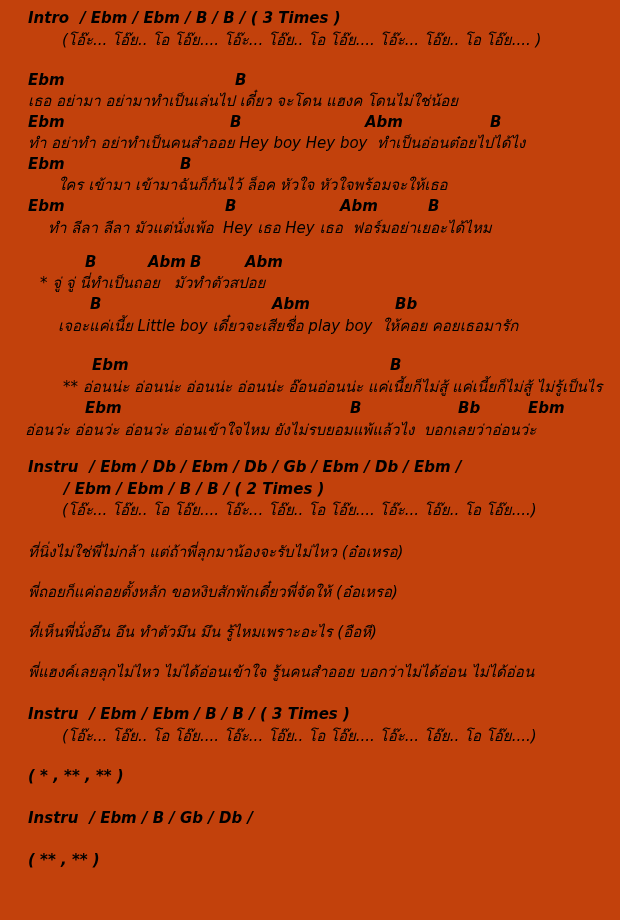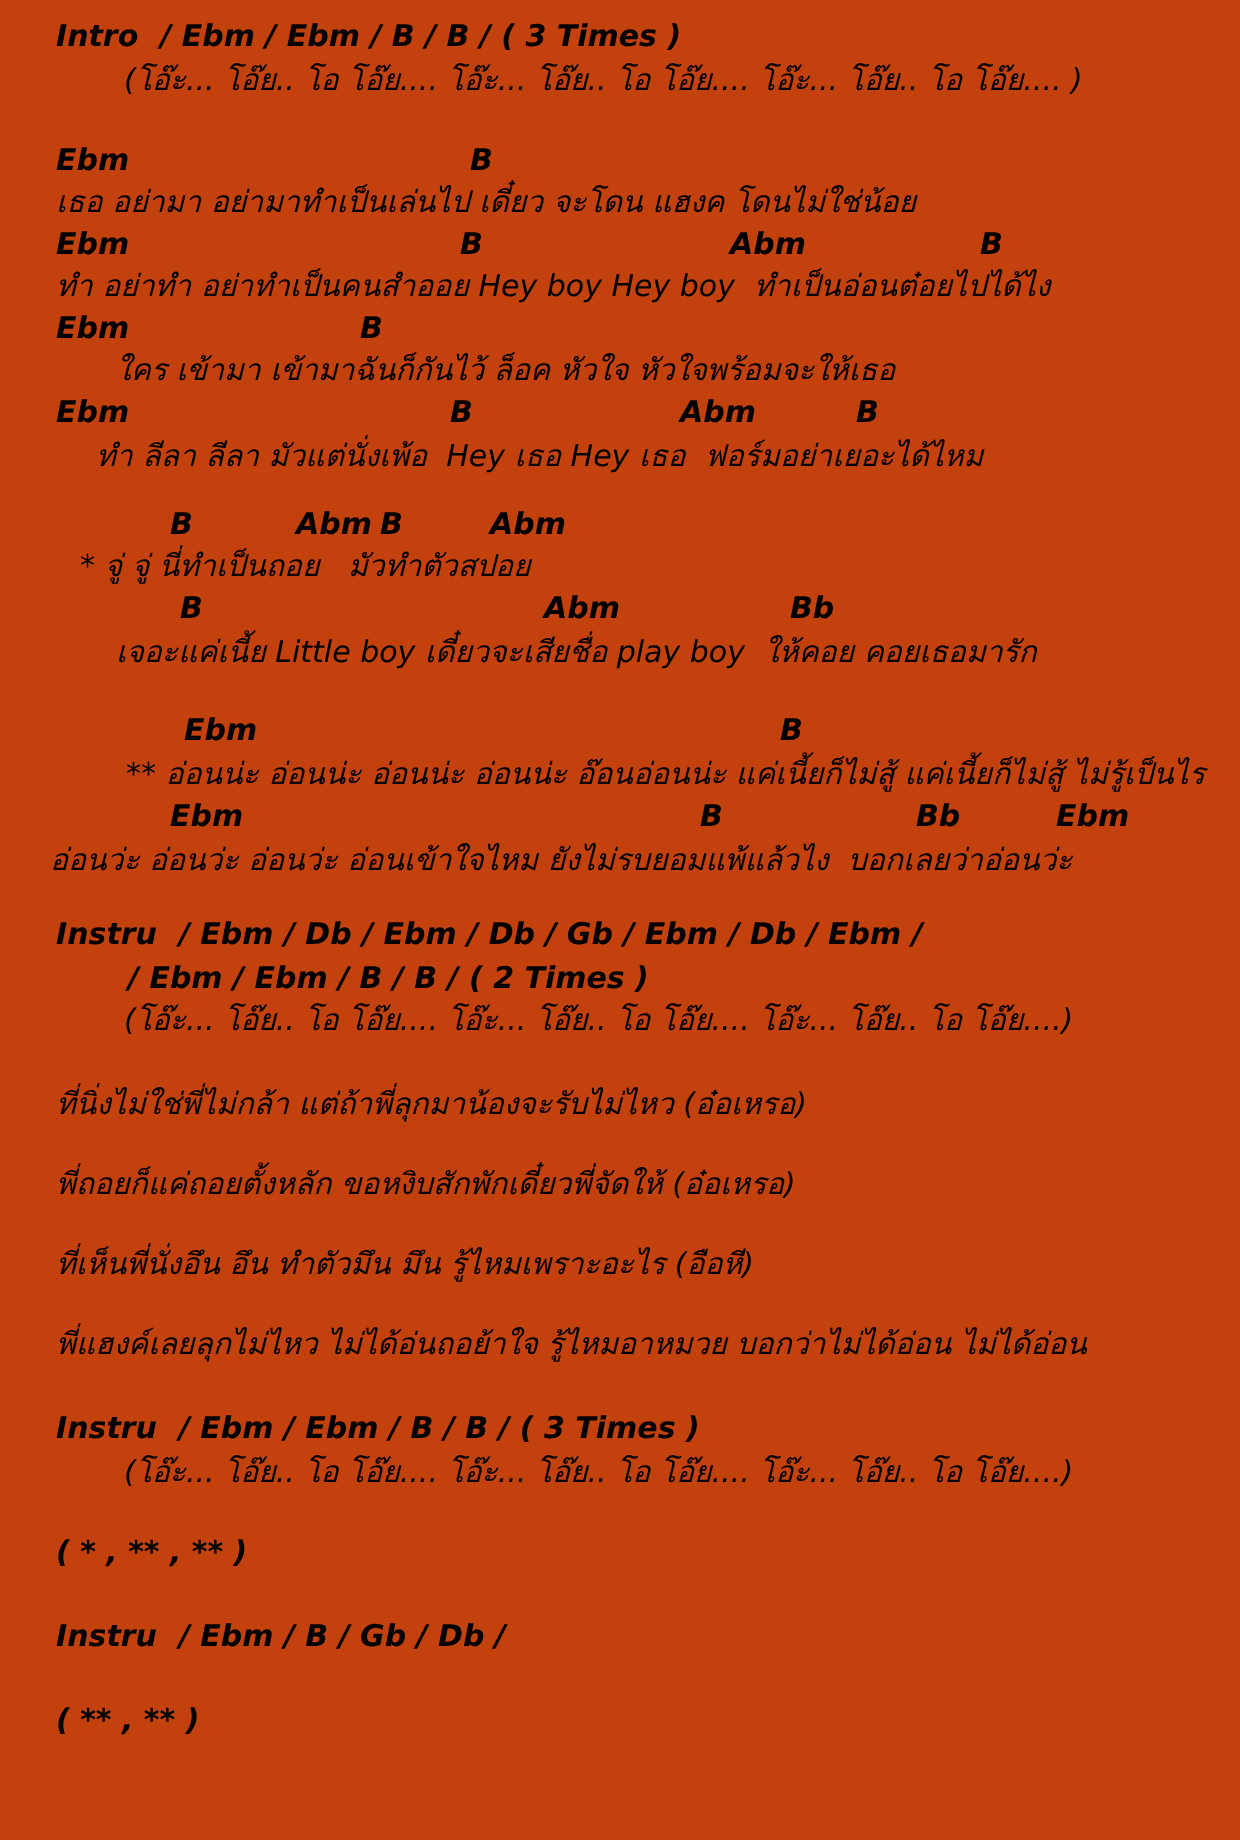--- a/index.html
+++ b/index.html
@@ -99,21 +99,21 @@
   </div>
   <div class="line" style="top:420px; left:25px;">อ่อนว่ะ อ่อนว่ะ อ่อนว่ะ อ่อนเข้าใจไหม ยังไม่รบยอมแพ้แล้วไง  บอกเลยว่าอ่อนว่ะ</div>
 
   <div class="line" style="top:457px; left:28px;"><span class="section-label">Instru</span><span class="section-prog">/ Ebm / Db / Ebm / Db / Gb / Ebm / Db / Ebm /</span></div>
   <div class="line bold" style="top:479px; left:64px;">/ Ebm / Ebm / B / B / ( 2 Times )</div>
   <div class="line" style="top:500px; left:62px;">(โอ๊ะ... โอ๊ย.. โอ โอ๊ย.... โอ๊ะ... โอ๊ย.. โอ โอ๊ย.... โอ๊ะ... โอ๊ย.. โอ โอ๊ย....)</div>
 
   <div class="line" style="top:542px; left:28px;">ที่นิ่งไม่ใช่พี่ไม่กล้า แต่ถ้าพี่ลุกมาน้องจะรับไม่ไหว (อ๋อเหรอ)</div>
   <div class="line" style="top:582px; left:28px;">พี่ถอยก็แค่ถอยตั้งหลัก ขอหงิบสักพักเดี๋ยวพี่จัดให้ (อ๋อเหรอ)</div>
   <div class="line" style="top:622px; left:28px;">ที่เห็นพี่นั่งอึน อึน ทำตัวมึน มึน รู้ไหมเพราะอะไร (อือหี)</div>
-  <div class="line" style="top:662px; left:28px;">พี่แฮงค์เลยลุกไม่ไหว ไม่ได้อ่นถอย้าใจ รู้ไหมอาหมวย บอกว่าไม่ได้อ่อน ไม่ได้อ่อน</div>
+  <div class="line" style="top:662px; left:28px;">พี่แฮงค์เลยลุกไม่ไหว ไม่ได้อ่อนเข้าใจ รู้นคนสำออย บอกว่าไม่ได้อ่อน ไม่ได้อ่อน</div>
 
   <div class="line" style="top:704px; left:28px;"><span class="section-label">Instru</span><span class="section-prog">/ Ebm / Ebm / B / B / ( 3 Times )</span></div>
   <div class="line" style="top:726px; left:62px;">(โอ๊ะ... โอ๊ย.. โอ โอ๊ย.... โอ๊ะ... โอ๊ย.. โอ โอ๊ย.... โอ๊ะ... โอ๊ย.. โอ โอ๊ย....)</div>
 
   <div class="line bold" style="top:766px; left:28px;">( * , ** , ** )</div>
 
   <div class="line" style="top:808px; left:28px;"><span class="section-label">Instru</span><span class="section-prog">/ Ebm / B / Gb / Db /</span></div>
 
   <div class="line bold" style="top:850px; left:28px;">( ** , ** )</div>
 

